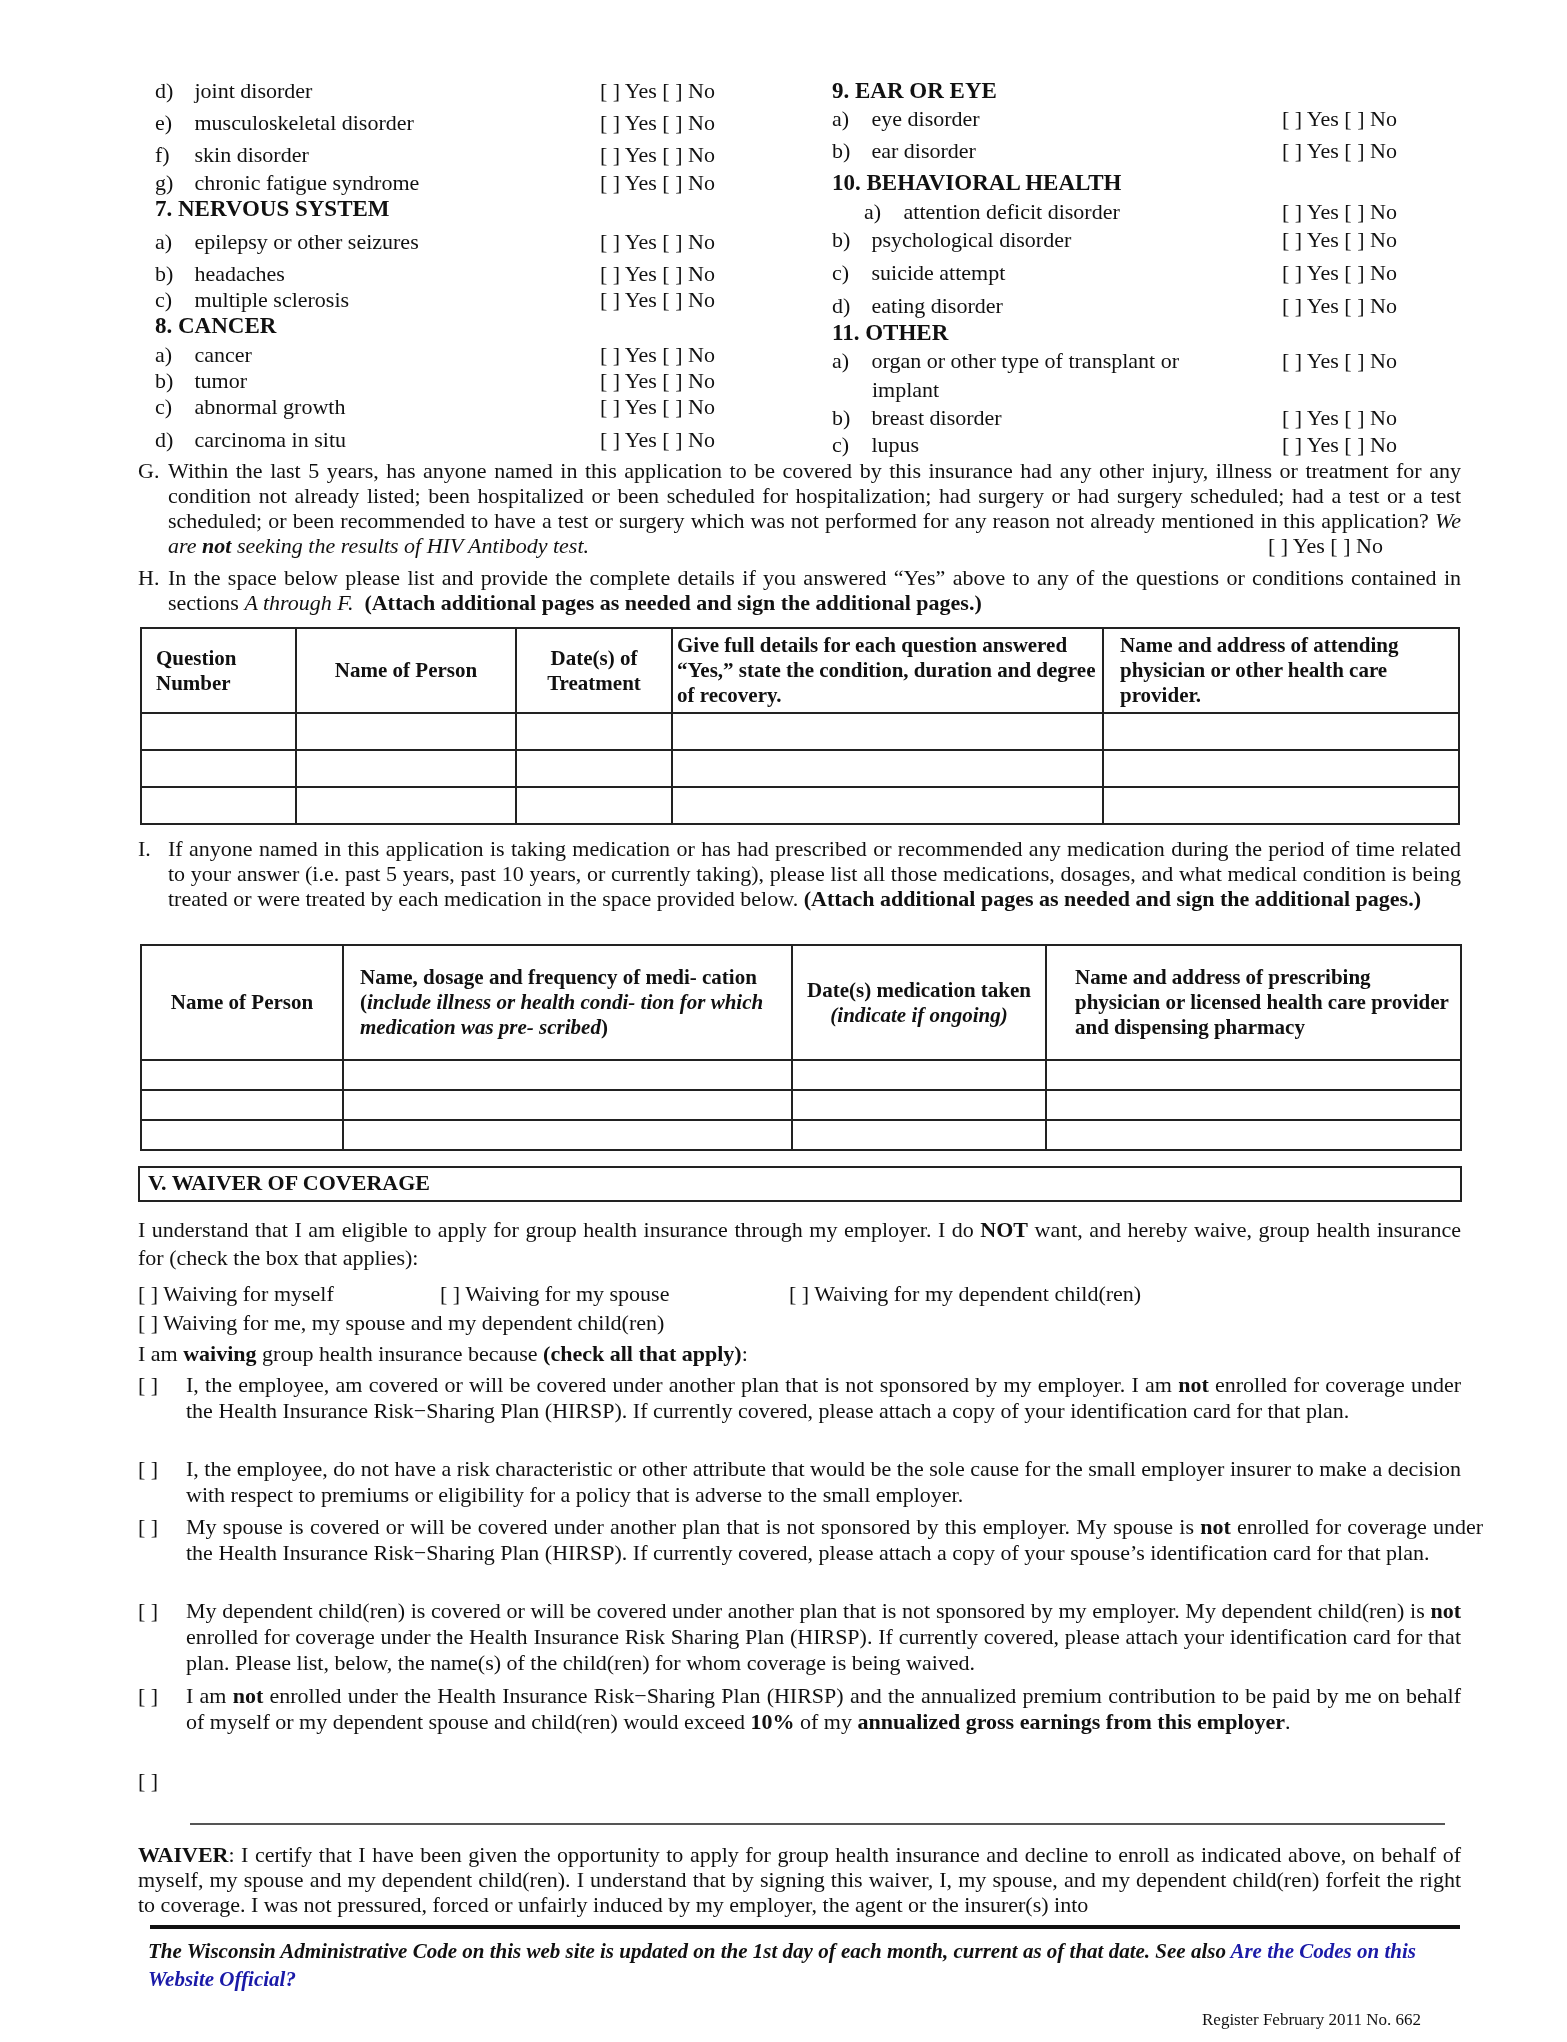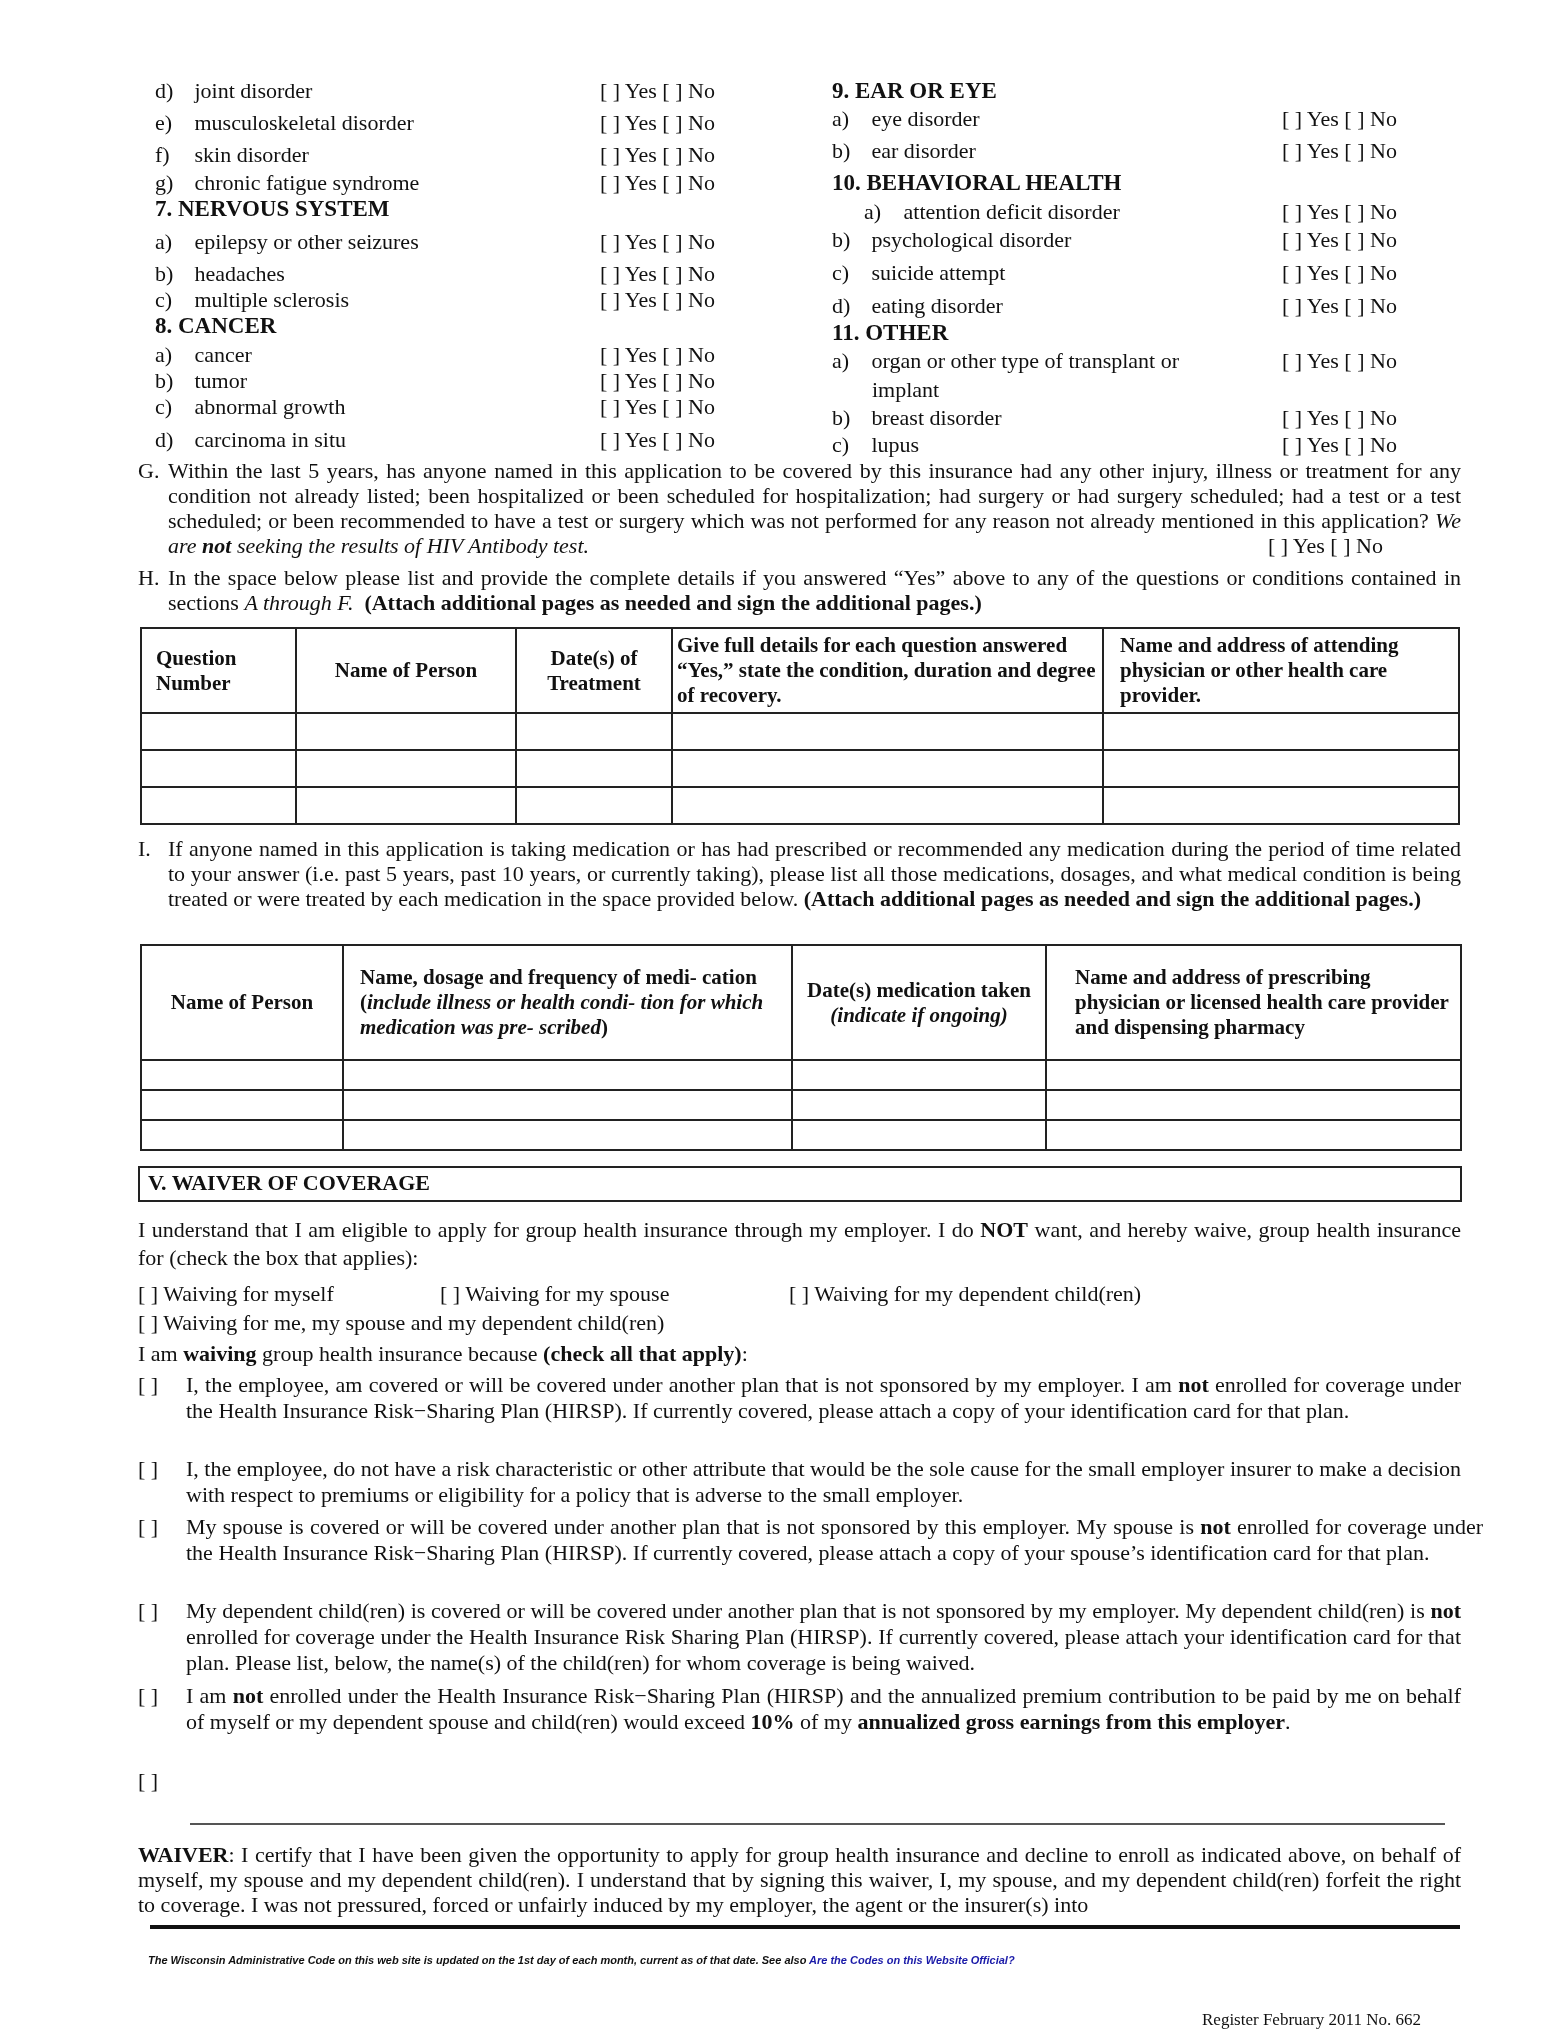--- a/index.html
+++ b/index.html
@@ -9,21 +9,21 @@
   .qrow .lt { display: inline-block; width: 34px; }
   .hdg { position: absolute; font-weight: bold; font-size: 23px; line-height: 26px; white-space: nowrap; }
   .yn { position: absolute; font-size: 22px; line-height: 26px; white-space: nowrap; }
   .para { position: absolute; font-size: 22px; line-height: 25px; text-align: justify; }
   table.grid { position: absolute; border-collapse: collapse; }
   table.grid td, table.grid th { border: 2px solid #222; font-weight: bold; font-size: 21px; line-height: 25px; vertical-align: middle; }
   .sec-box { position: absolute; border: 2px solid #222; font-weight: bold; font-size: 22px; line-height: 30px; padding-left: 8px; box-sizing: border-box; }
   .item { position: absolute; font-size: 22px; line-height: 26px; }
   .item .cb { position: absolute; left: 0; top: 0; }
   .item .tx { position: absolute; left: 48px; right: 0; top: 0; text-align: justify; }
-  .footer-note { position: absolute; font-family: Liberation Sans, sans-serif; font-style: italic; font-weight: bold; font-size: 11px; line-height: 28px; color: #111; margin-top: 9px; }
+  .footer-note { position: absolute; font-family: Liberation Serif, serif; font-style: italic; font-weight: bold; font-size: 21px; line-height: 28px; color: #111; }
   .footer-note a { color: #1a1aa8; text-decoration: none; }
   .reg { position: absolute; font-size: 17px; }
   .hr { position: absolute; background: #222; }
 </style>
 </head>
 <body>
 
 <div>
   <div class="qrow" style="left:155px;top:78px;"><span class="lt">d)</span> <span>joint disorder</span></div>
   <div class="yn" style="left:600px;top:78px;">[ ] Yes [ ] No</div>

